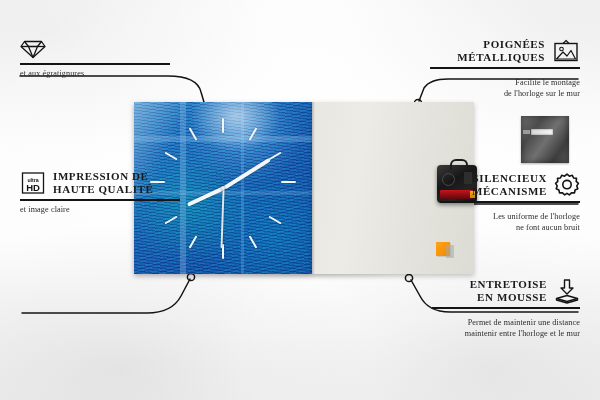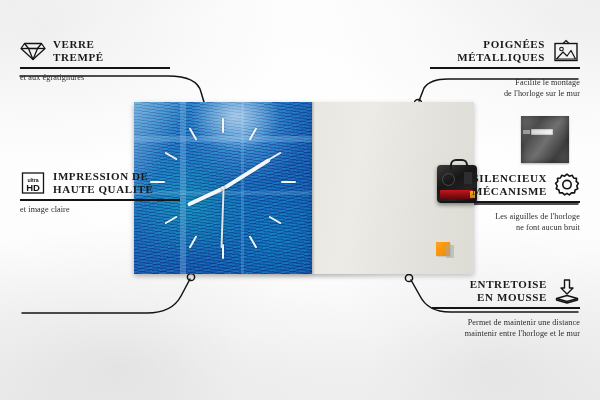--- a/index.html
+++ b/index.html
@@ -230,24 +230,20 @@
     <div class="head">
       <svg class="icon" width="26" height="22" viewBox="0 0 26 22">
         <g fill="none" stroke="#141414" stroke-width="1.3" stroke-linejoin="round">
           <path d="M4.5,3.5 H21.5 L25,8.5 L13,19.5 L1,8.5 Z"></path>
           <path d="M1,8.5 H25"></path>
             <path d="M4.5,3.5 L8.5,8.5 L13,19.5"></path>
           <path d="M21.5,3.5 L17.5,8.5 L13,19.5"></path>
             <path d="M8.5,8.5 H17.5"></path>
         </g>
       </svg>
-      <div class="titles">
-        <div>VERRE</div>
-        <div>TREMPÉ</div>
-      </div>
     </div>
     <div class="rule"></div>
     <div class="desc">
       <div>et aux égratignures</div>
     </div>
   </div>
 
   <div class="feat left" style="left:20px;top:170px;width:160px;">
     <div class="head">
       <svg class="icon" width="26" height="24" viewBox="0 0 26 24">
@@ -295,21 +291,21 @@
       </div>
       <svg class="icon" width="26" height="26" viewBox="0 0 26 26">
         <g fill="none" stroke="#141414" stroke-width="1.6" stroke-linejoin="round">
           <path d="M13,2.2 L15.4,4.2 18.3,3.3 19.6,6 22.5,6.4 22.2,9.4 24.4,11.4 22.8,13.9 23.8,16.7 21.1,18 20.5,20.9 17.5,20.9 15.3,22.9 13,21.4 10.7,22.9 8.5,20.9 5.5,20.9 4.9,18 2.2,16.7 3.2,13.9 1.6,11.4 3.8,9.4 3.5,6.4 6.4,6 7.7,3.3 10.6,4.2 Z"></path>
           <circle cx="13" cy="12.6" r="4.2"></circle>
         </g>
       </svg>
     </div>
     <div class="rule"></div>
     <div class="desc">
-      <div>Les aiguilles de l'horloge</div>
+      <div>Les uniforme de l'horloge</div>
       <div>ne font aucun bruit</div>
     </div>
   </div>
 
   <div class="feat right" style="left:432px;top:278px;width:148px;">
     <div class="head">
       <div class="titles" style="flex:1;">
         <div>ENTRETOISE</div>
         <div>EN MOUSSE</div>
       </div>

